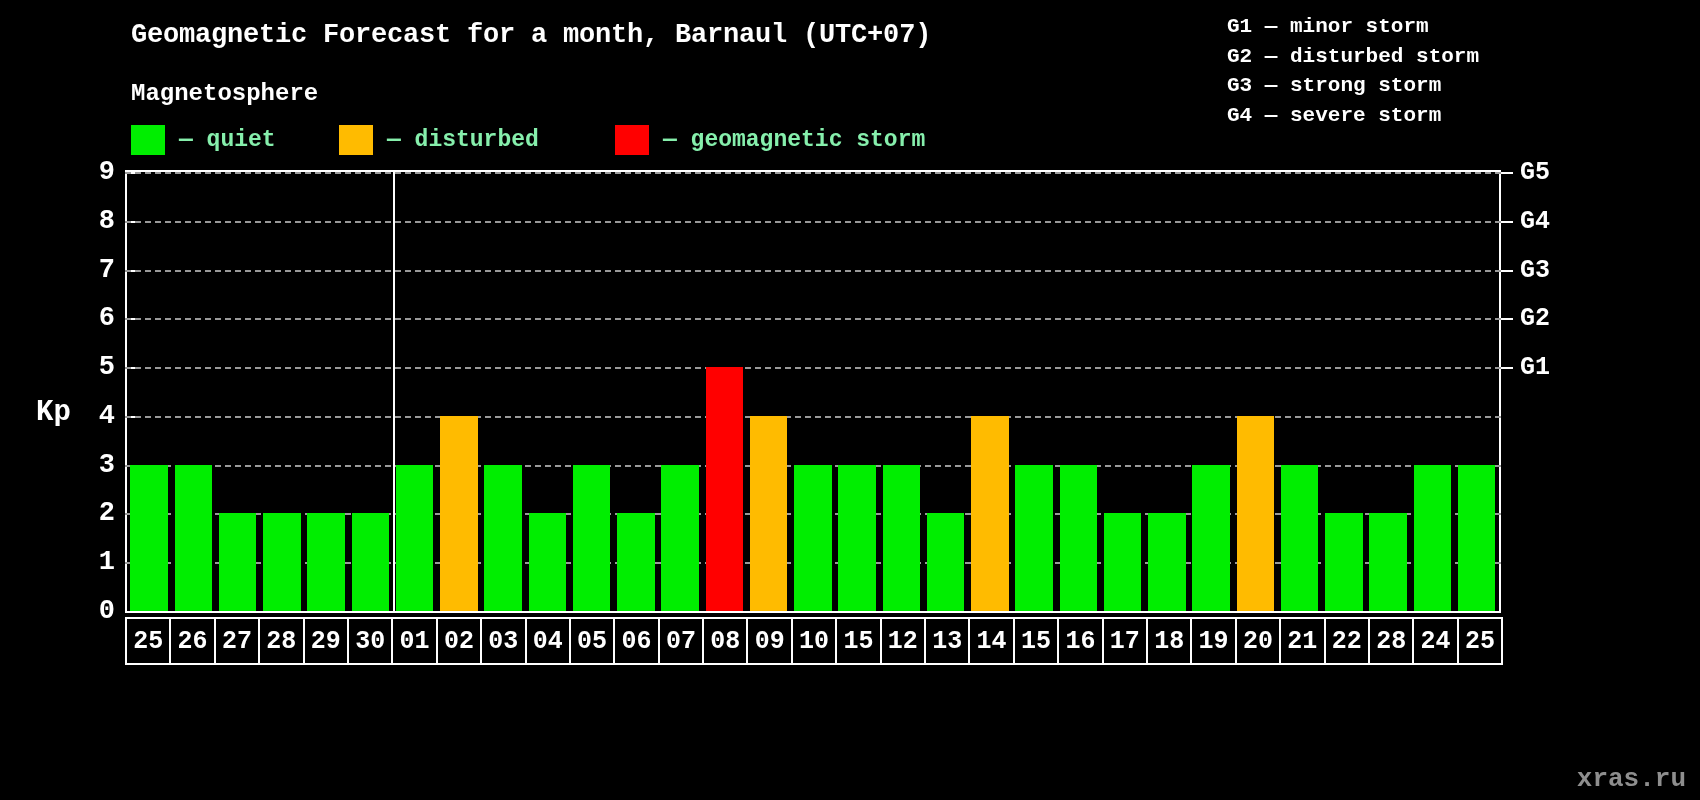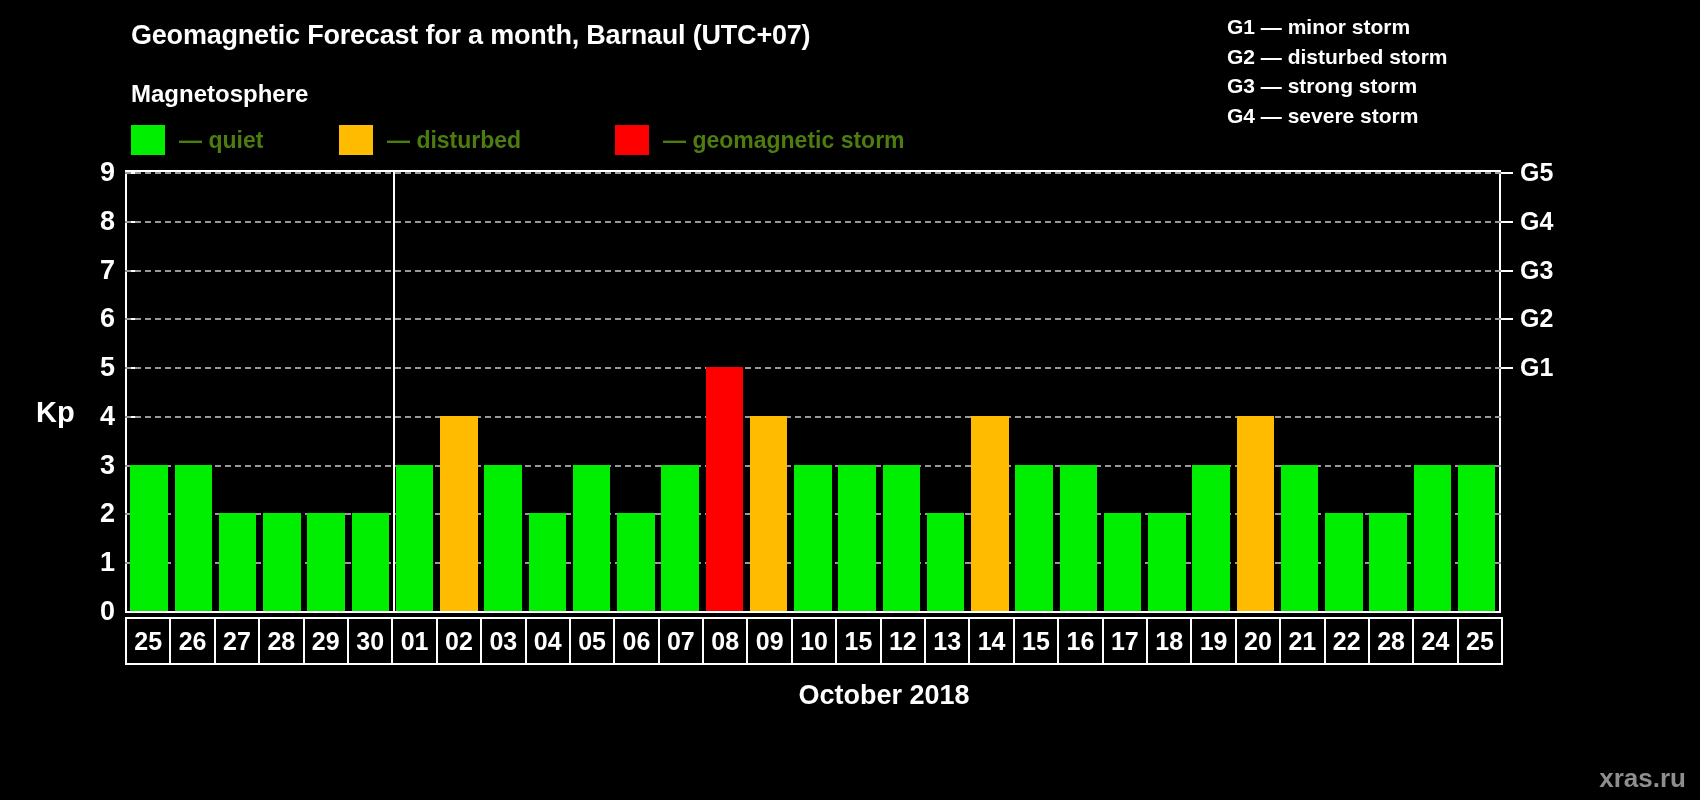--- a/index.html
+++ b/index.html
@@ -2,42 +2,42 @@
 <html><head>
 <meta charset="utf-8">
 <style>
   * { box-sizing: border-box; margin: 0; padding: 0; }
   html, body {
     width: 1700px; height: 800px;
     background: #000000;
     font-family: "Liberation Sans", sans-serif;
     overflow: hidden;
   }
-  #root { position: relative; width: 1700px; height: 800px; background: #000; }
+  #root { position: relative; width: 1700px; height: 800px; background: #000; font-family: Liberation Mono, monospace; }
 
   
   .title {
     position: absolute; left: 131px; top: 20px;
     font-size: 27px; font-weight: bold; color: #ffffff;
     white-space: nowrap; letter-spacing: -0.2px;
   }
   .subtitle {
     position: absolute; left: 131px; top: 80px;
     font-size: 24px; font-weight: bold; color: #ffffff;
     white-space: nowrap;
   }
 
   
   .legend { position: absolute; left: 131px; top: 124px; height: 32px; }
   .legend-item {
     position: absolute; top: 0; display: flex; align-items: center; height: 32px;
   }
   .legend-sw { width: 34px; height: 30px; display: block; }
   .legend-lbl {
-    font-size: 23px; font-weight: bold; color: #4d7c0f;
+    font-size: 23px; font-weight: bold; color: #86efac;
     margin-left: 14px; white-space: nowrap;
   }
 
   
   .gkey { position: absolute; left: 1227px; top: 12px; }
   .gkey-row {
     font-size: 21px; font-weight: bold; color: #ffffff;
     line-height: 29.5px; white-space: nowrap;
   }
 
@@ -308,18 +308,15 @@
       <div class="date-cell">18</div>
       <div class="date-cell">19</div>
       <div class="date-cell">20</div>
       <div class="date-cell">21</div>
       <div class="date-cell">22</div>
       <div class="date-cell">28</div>
       <div class="date-cell">24</div>
       <div class="date-cell">25</div>
     </div>
 
-  <div class="month">
-    <span class="month-inner">October 2018</span>
-  </div>
 
   <div class="watermark">xras.ru</div>
 </div>
 
 </body></html>

